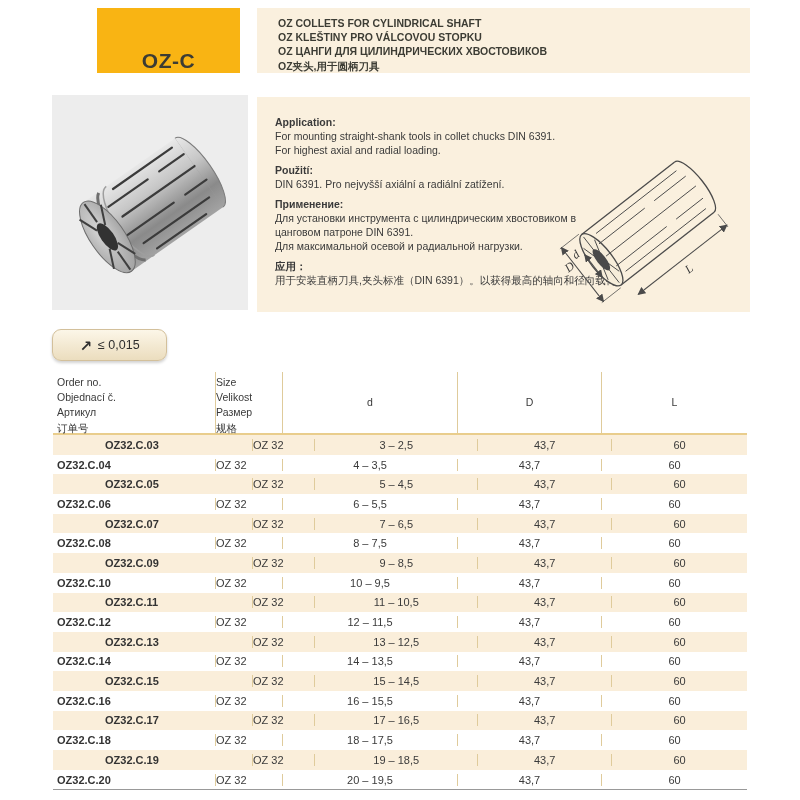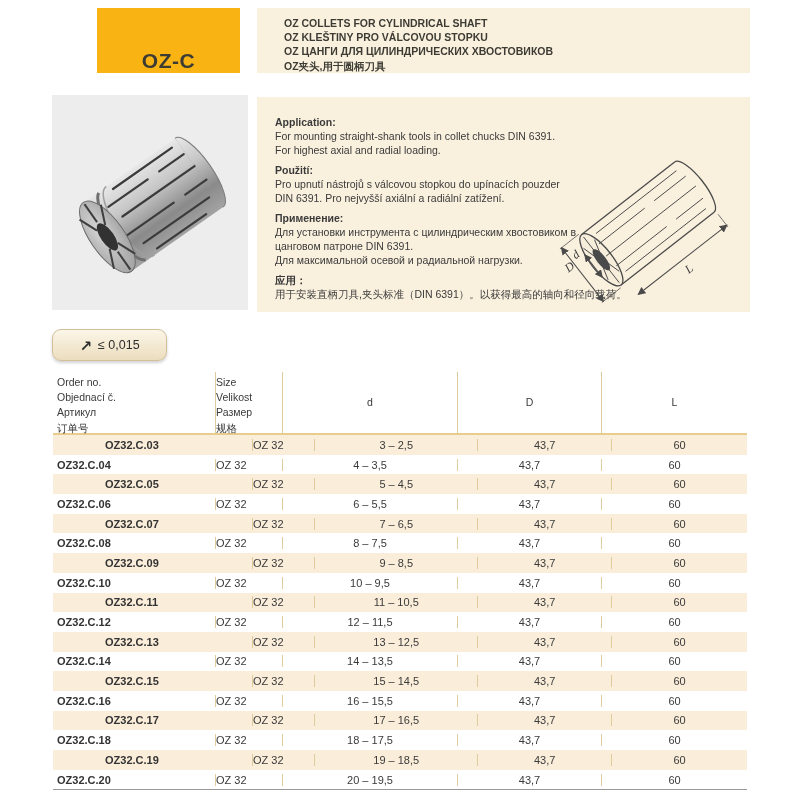--- a/index.html
+++ b/index.html
@@ -20,21 +20,21 @@
   
   .code-box{
     position:absolute;left:97px;top:8px;width:143px;height:65px;
     background:var(--accent-yellow);
     display:flex;align-items:flex-end;justify-content:center;
   }
   .code-box span{font-size:21px;font-weight:bold;color:#3C3C34;letter-spacing:.5px;}
   .title-box{
     position:absolute;left:257px;top:8px;width:493px;height:65px;
     background:var(--panel-cream);
-    padding:8px 0 0 27px;
+    padding:8px 0 0 21px;
   }
   .title-line{font-size:10.5px;font-weight:bold;line-height:14.2px;white-space:nowrap;color:#3C3C34;}
   
   .photo-box{
     position:absolute;left:52px;top:95px;width:196px;height:215px;background:#EDEDED;
   }
   
   .app-box{
     position:absolute;left:257px;top:97px;width:493px;height:215px;
     background:var(--panel-cream);
@@ -136,21 +136,20 @@
 
   <div class="app-box">
     <div class="app-text">
         <div class="app-section">
           <div class="app-label">Application:</div>
           <div class="app-line">For mounting straight-shank tools in collet chucks DIN 6391.</div>
           <div class="app-line">For highest axial and radial loading.</div>
         </div>
         <div class="app-section">
           <div class="app-label">Použití:</div>
-          <div class="app-line">Pro upnutí nástrojů s válcovou stopkou do upínacích pouzder</div>
           <div class="app-line">DIN 6391. Pro nejvyšší axiální a radiální zatížení.</div>
         </div>
         <div class="app-section">
           <div class="app-label">Применение:</div>
           <div class="app-line">Для установки инструмента с цилиндрическим хвостовиком в</div>
           <div class="app-line">цанговом патроне DIN 6391.</div>
           <div class="app-line">Для максимальной осевой и радиальной нагрузки.</div>
         </div>
         <div class="app-section">
           <div class="app-label">应用：</div>

